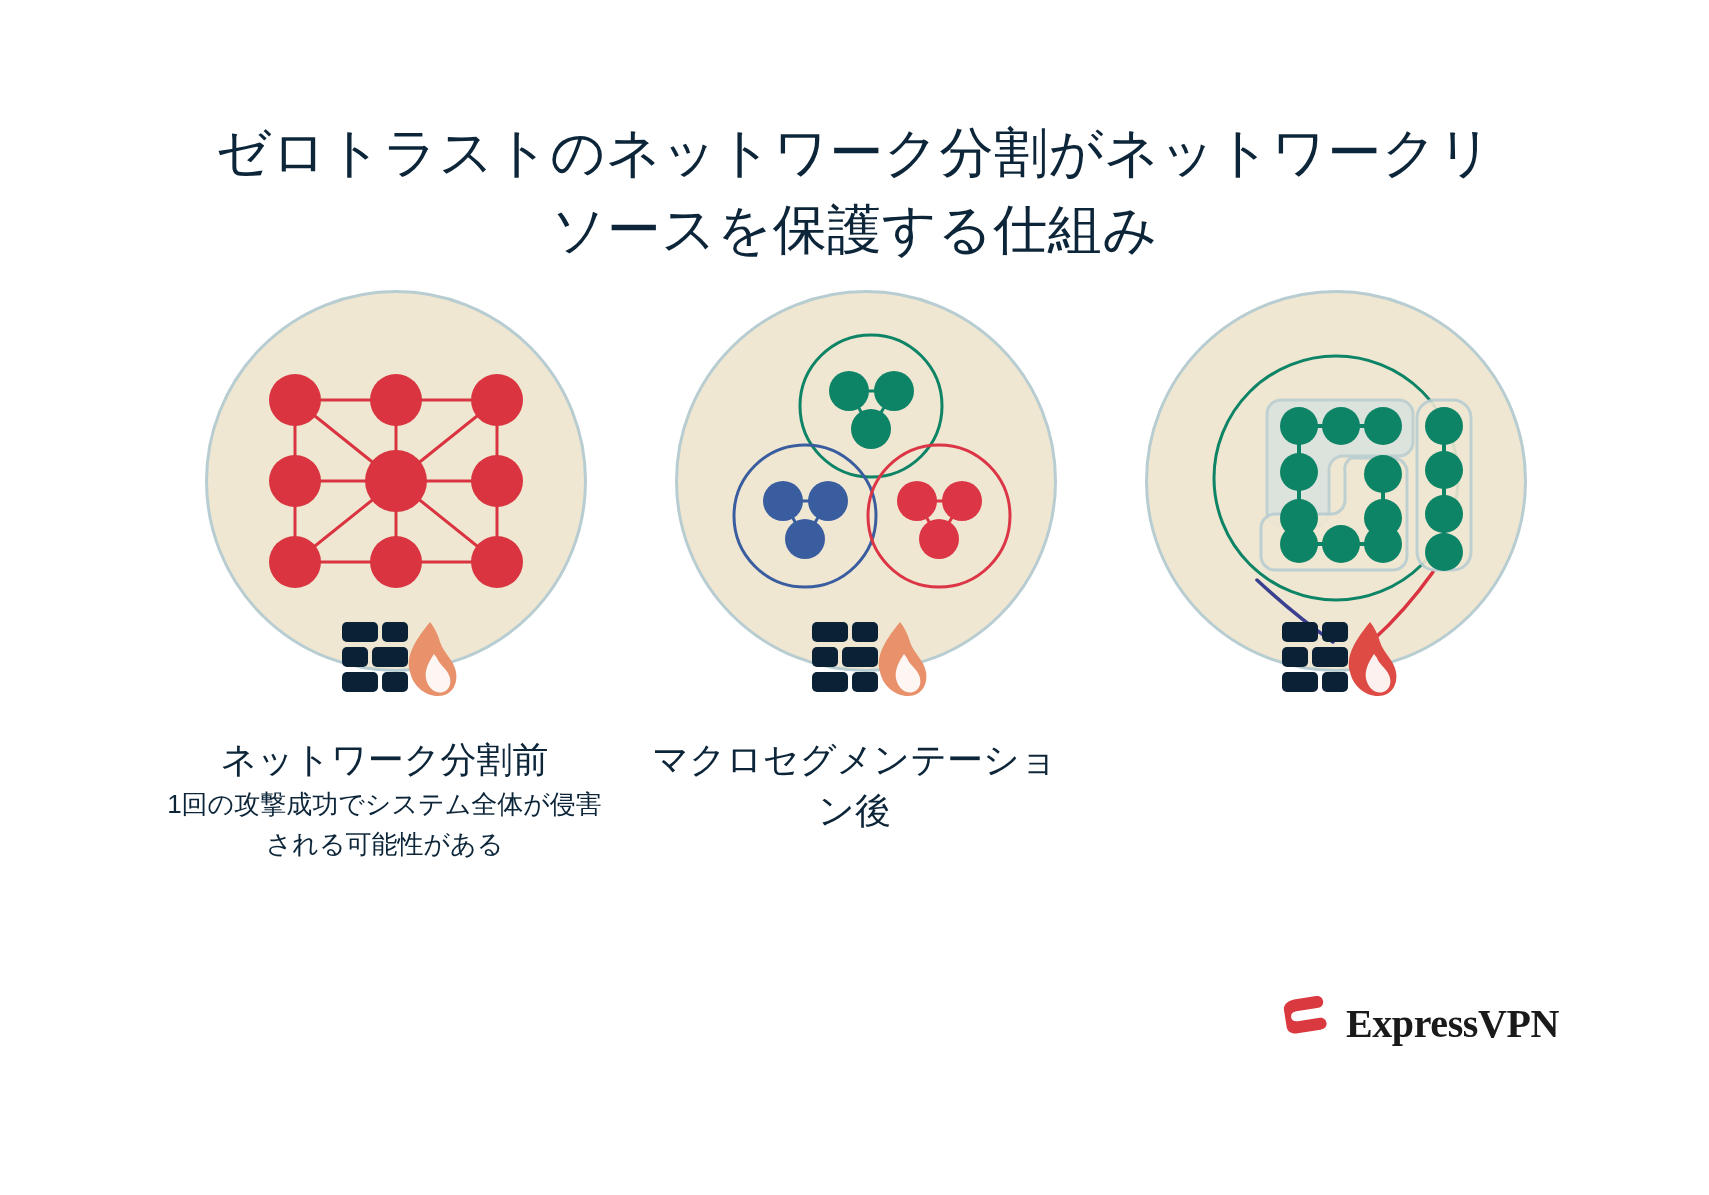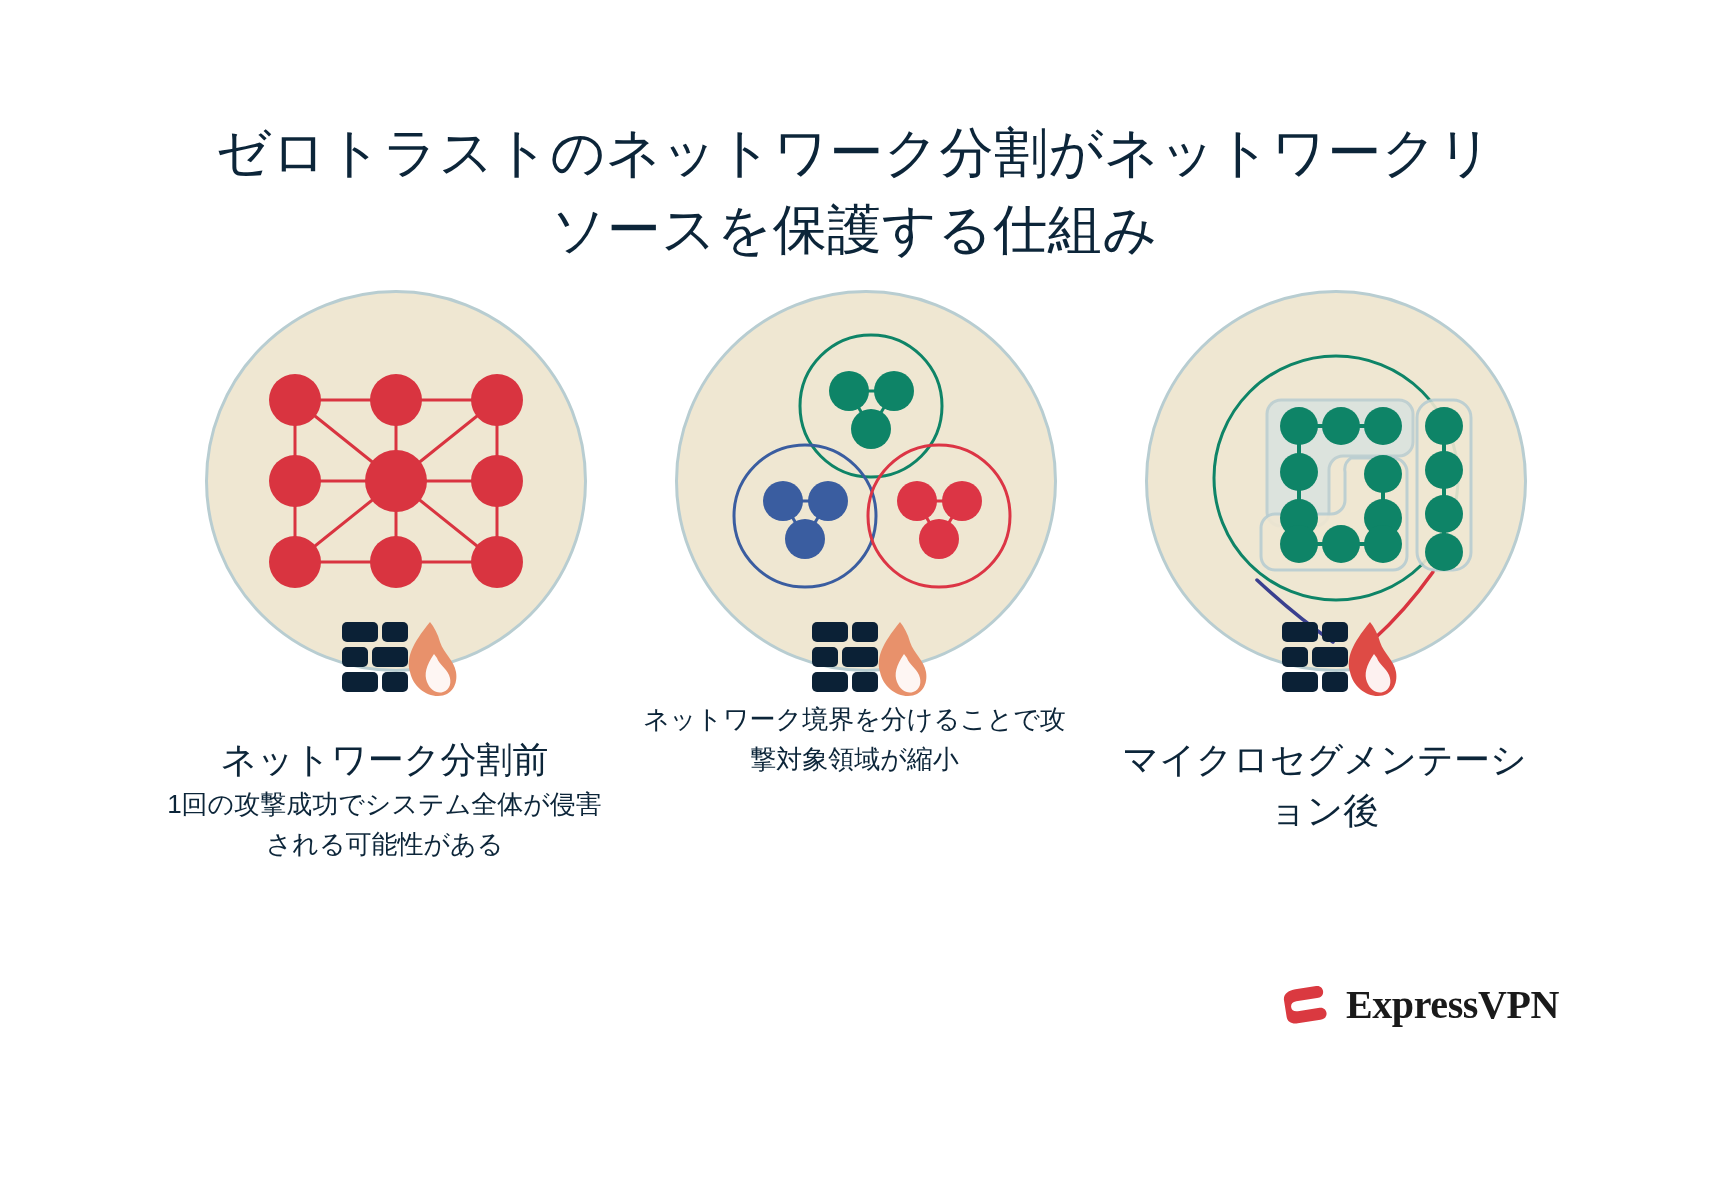--- a/index.html
+++ b/index.html
@@ -80,23 +80,23 @@
     font-size:26px;
     line-height:1.52;
     font-weight:400;
     color:#0C2539;
     width:440px;
     white-space:pre-wrap;
   }
   
   .logo {
     position:absolute;
-    right:150px; bottom:151px;
+    right:150px; bottom:141px;
     display:flex;
-    align-items:flex-start;
+    align-items:flex-end;
     gap:15px;
   }
   .logo-mark { width:56px; height:56px; display:block; }
   .logo-text {
     font-size:40px;
     font-weight:700;
     letter-spacing:-0.4px;
     color:#1A1A1A;
     font-family:"Liberation Serif", "DejaVu Serif", serif;
   }
@@ -221,21 +221,21 @@
             <rect x="32" y="27" width="36" height="20" rx="5"></rect>
             <rect x="2" y="52" width="36" height="20" rx="5"></rect>
             <rect x="42" y="52" width="26" height="20" rx="5"></rect>
           </g>
           <g>
             <path d="M90 2 C72 24 66 38 70 52 C73 66 85 76 98 76 C112 76 118 64 116 52 C114 40 104 34 100 22 C98 14 94 7 90 2 Z" fill="#E8916B"></path>
             <path d="M94 34 C86 46 84 54 87 62 C90 70 97 74 103 72 C110 70 112 62 109 55 C106 48 99 44 97 38 Z" fill="#FFFFFF" opacity="0.92"></path>
           </g>
         </svg>
       </div>
-      <div class="col-body">ネットワーク境界を分けることで攻撃対象領域が縮小</div>
+      <div class="col-heading">マクロセグメンテーション後</div>
     </div>
 
     <div class="column">
       <div class="circle-wrap">
         <div class="big-circle"></div>
         <svg class="diagram-svg" viewBox="0 0 382 382">
 
           <g fill="none" stroke-width="3.5" stroke-linecap="round">
             <path d="M112 290 C142 318 168 338 188 352" stroke="#3A3F8F"></path>
             <path d="M288 282 C268 310 248 332 228 350" stroke="#D93440"></path>
@@ -295,21 +295,20 @@
             <rect x="32" y="27" width="36" height="20" rx="5"></rect>
             <rect x="2" y="52" width="36" height="20" rx="5"></rect>
             <rect x="42" y="52" width="26" height="20" rx="5"></rect>
           </g>
           <g>
             <path d="M90 2 C72 24 66 38 70 52 C73 66 85 76 98 76 C112 76 118 64 116 52 C114 40 104 34 100 22 C98 14 94 7 90 2 Z" fill="#DE4B45"></path>
             <path d="M94 34 C86 46 84 54 87 62 C90 70 97 74 103 72 C110 70 112 62 109 55 C106 48 99 44 97 38 Z" fill="#FFFFFF" opacity="0.92"></path>
           </g>
         </svg>
       </div>
-      <div class="col-heading">マイクロセグメンテーション後</div>
     </div>
 
   </div>
 
   <div class="logo">
     <svg class="logo-mark" viewBox="0 0 56 56">
       <path d="M10 16 C10 10 16 7 23 7 L44 7 C48 7 50 10 50 13 C50 17 47 19 43 19 L22 19 C18 19 16 21 16 24 C16 27 18 29 22 29 L44 29 C48 29 50 32 50 35 C50 39 47 41 43 41 L20 41 C14 41 10 38 10 33 Z" fill="#DA3940" transform="rotate(-9 30 24)"></path>
       <path d="M6 44 L46 44" stroke="#DA3940" stroke-width="0" fill="none"></path>
     </svg>
     <span class="logo-text">ExpressVPN</span>

